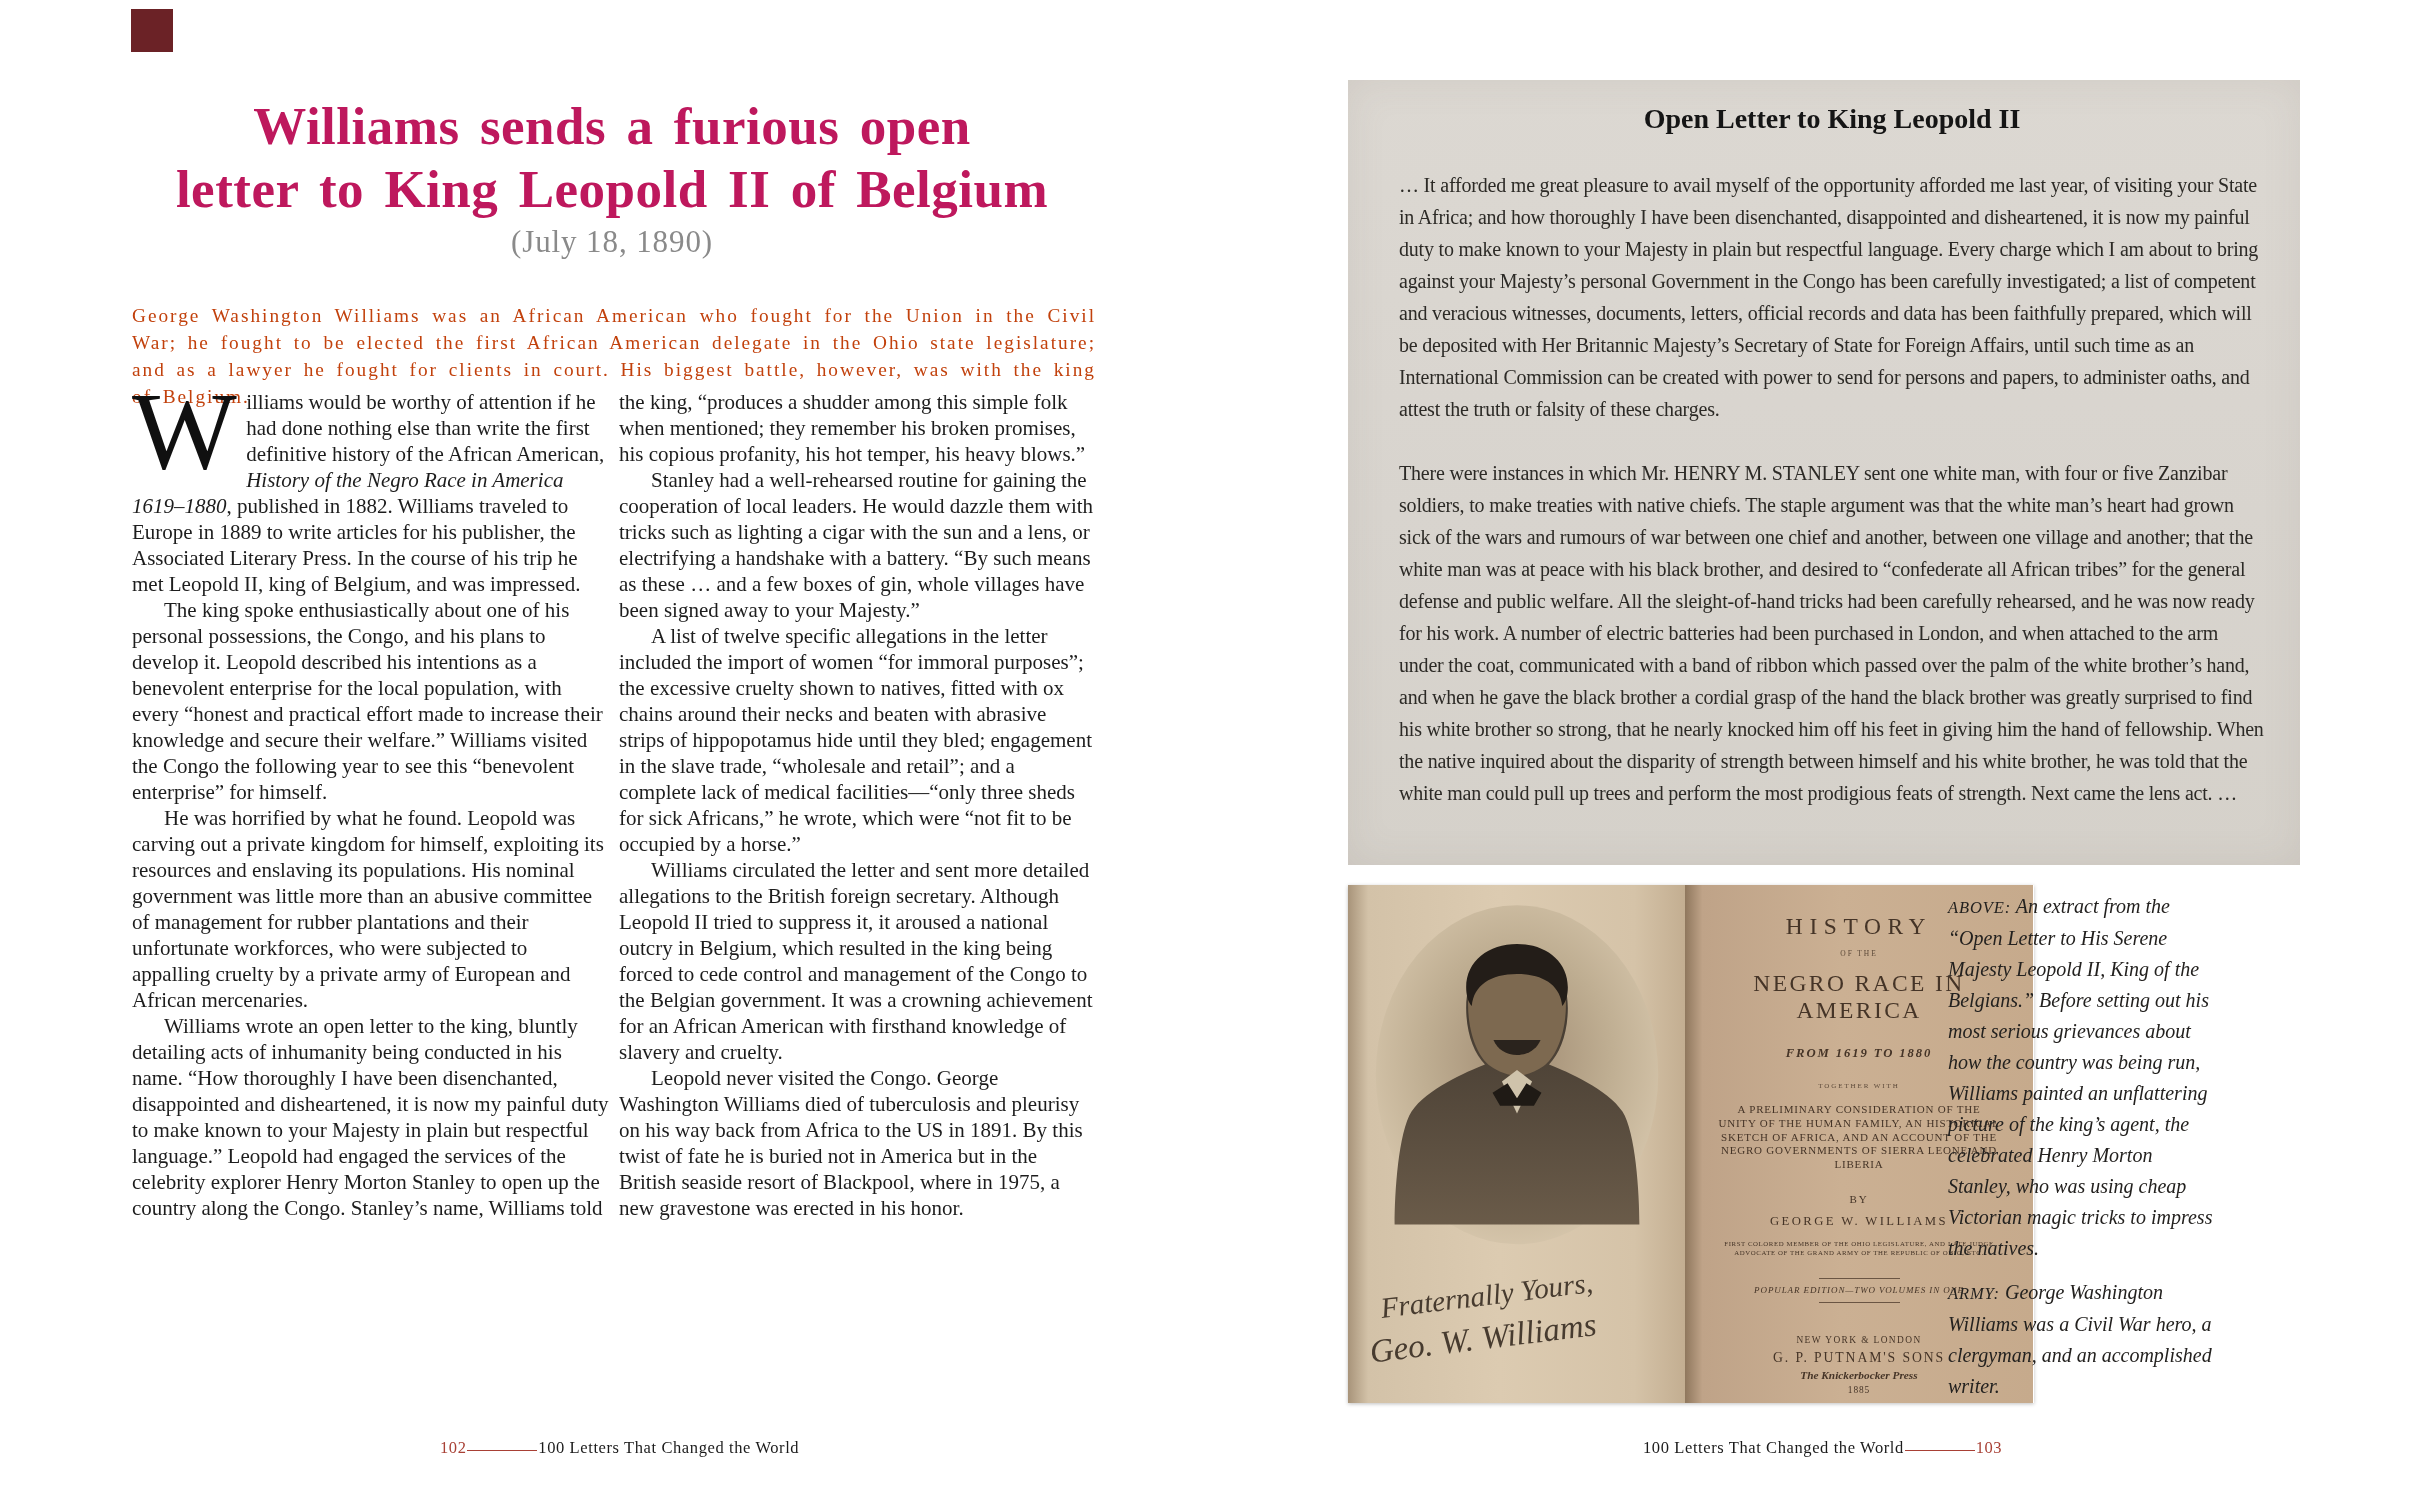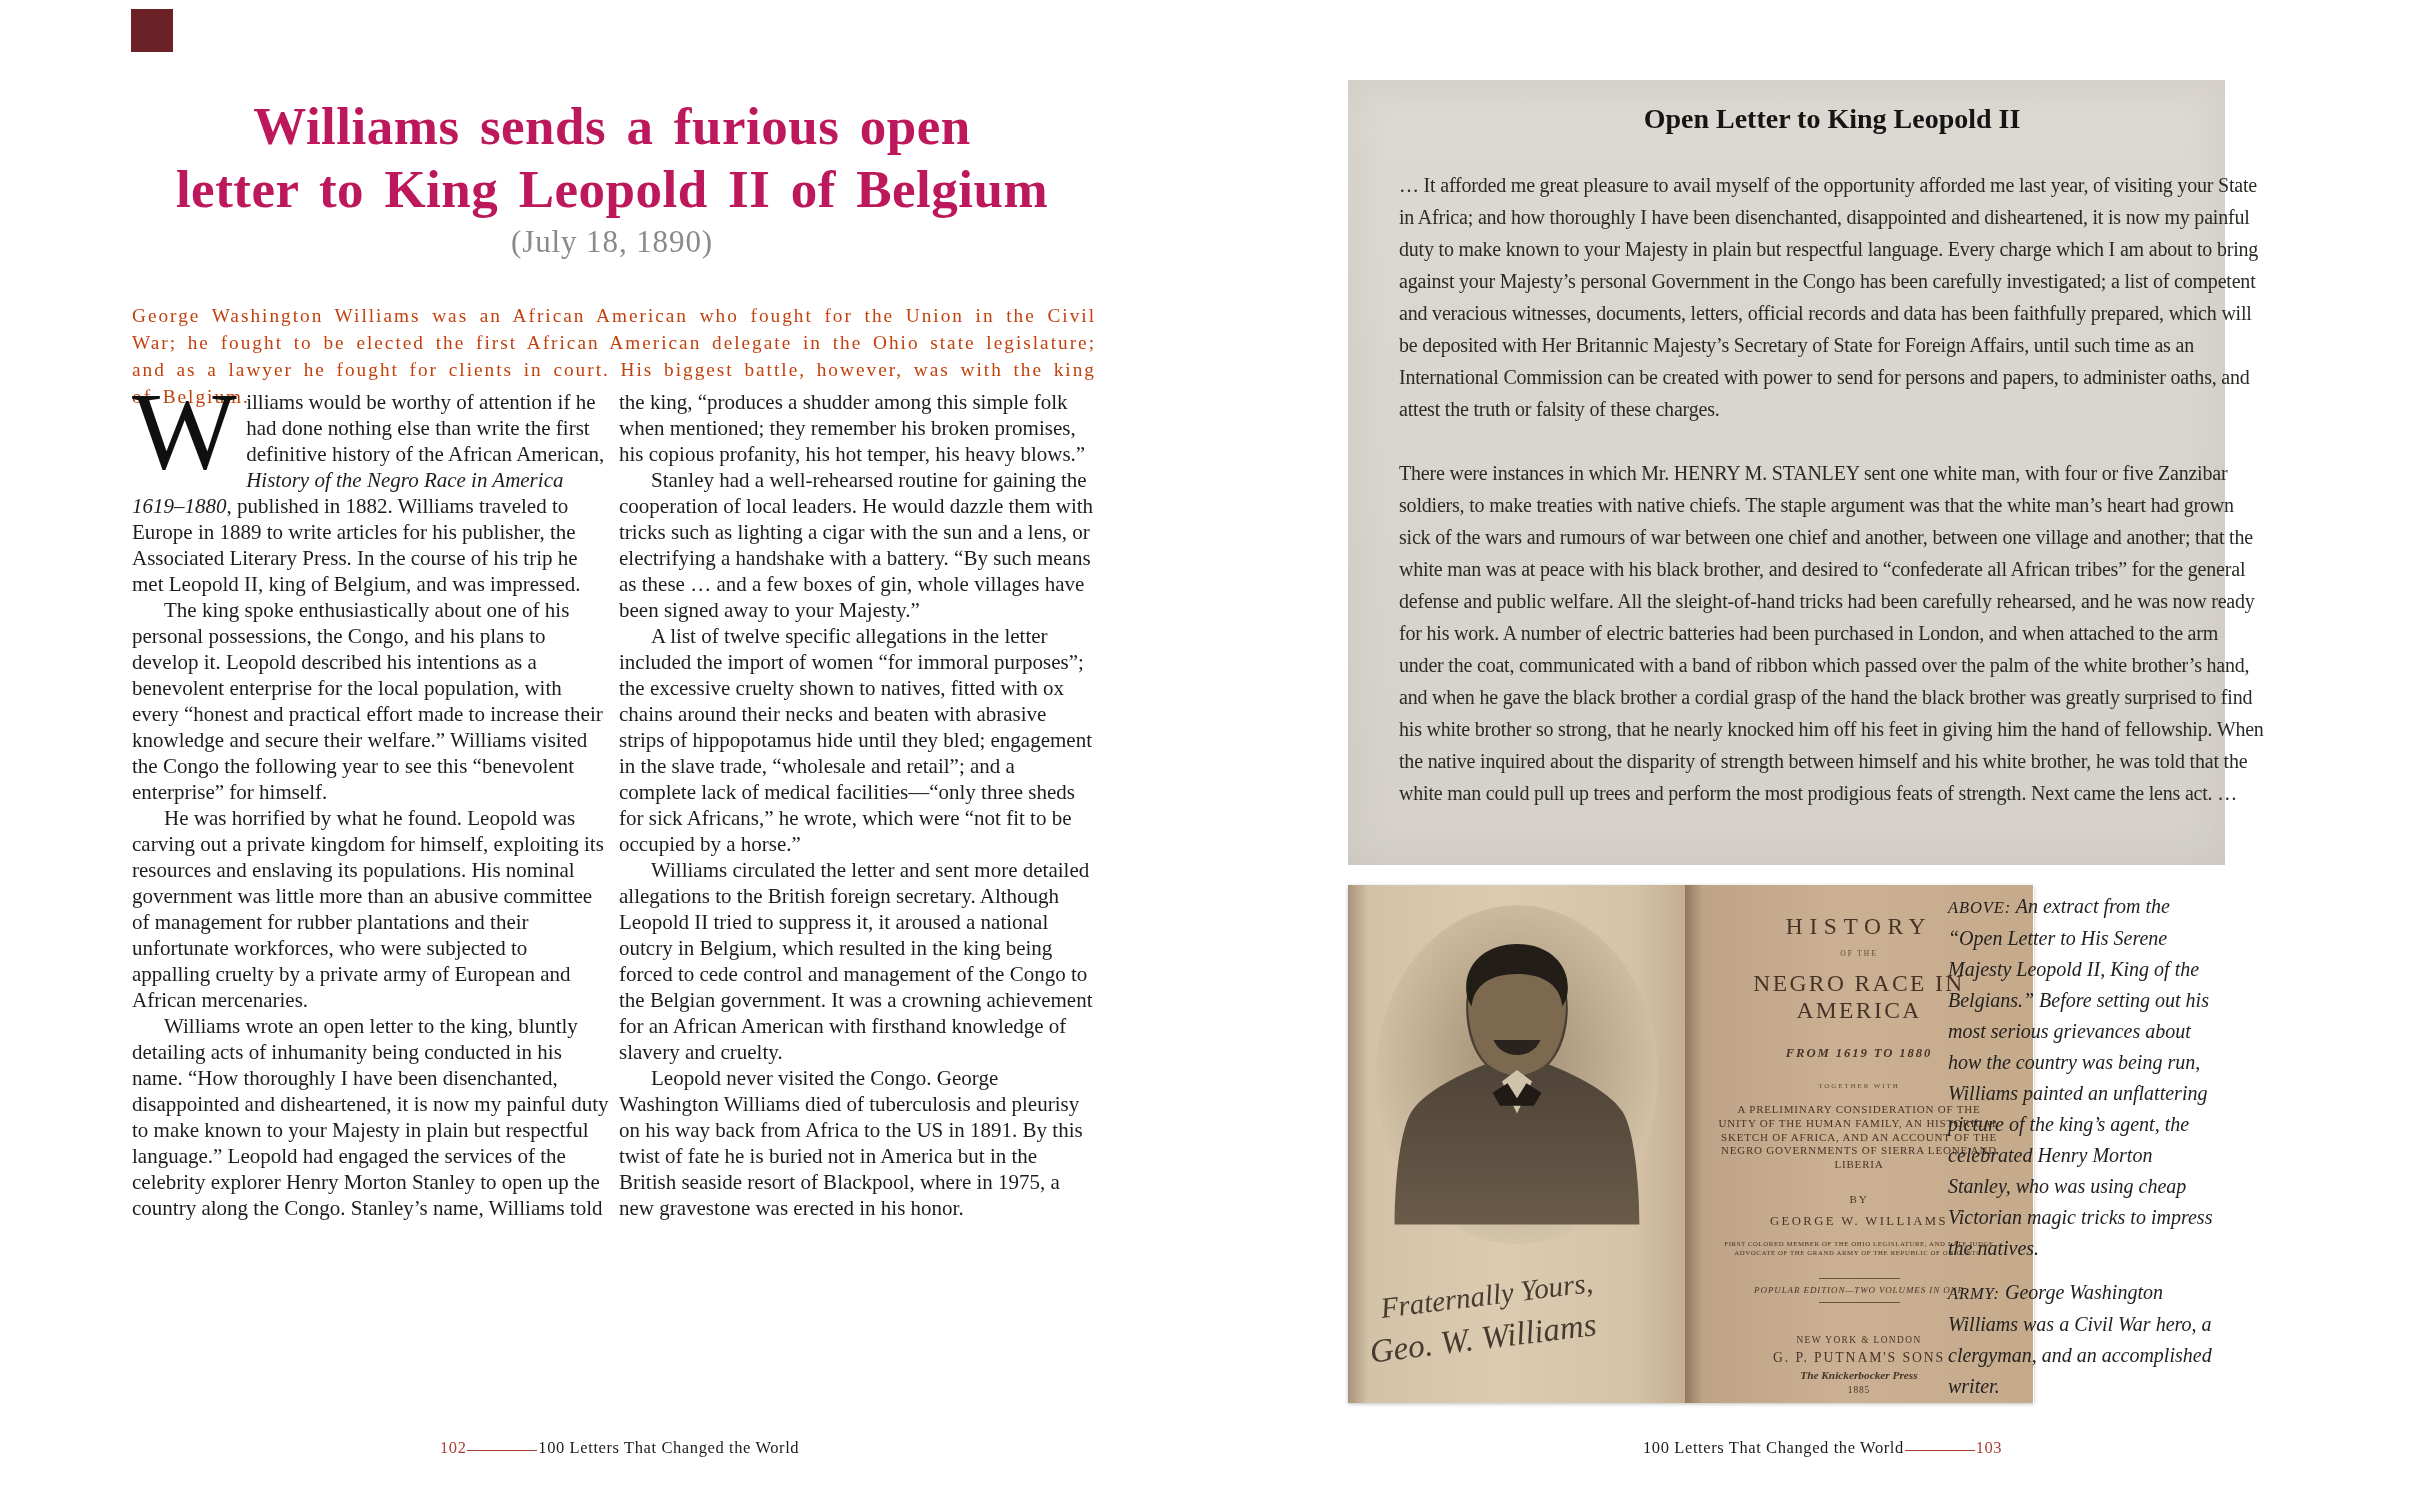--- a/index.html
+++ b/index.html
@@ -27,21 +27,21 @@
   .booktitle{font-style:italic;}
 
   .footer{position:absolute;top:1438px;font-size:16.5px;color:#1b1b1b;letter-spacing:0.6px;white-space:nowrap;}
   .footer-left{left:440px;}
   .footer-right{left:1643px;}
   .footer .pn{color:#a84035;}
   .footer .rule{display:inline-block;width:70px;height:1.9px;border-bottom:1.5px solid #a84035;
                 vertical-align:baseline;margin:0 0.9px 1.9px 0.9px;}
 
   
-  .letterbox{position:absolute;left:1348px;top:80px;width:877px;height:785px;
+  .letterbox{position:absolute;left:1348px;top:80px;width:952px;height:785px;
              background:linear-gradient(180deg,#dcd8d2 0%,#d8d4ce 55%,#d5d1ca 100%);
              box-shadow:inset 0 0 38px rgba(120,110,95,.12);}
   .letter-inner{position:absolute;left:51px;top:22.6px;width:866px;}
   .letter-title{margin:0 0 34px 0;text-align:center;font-size:28px;font-weight:bold;color:#151515;}
   .letter-p{margin:0 0 32px 0;font-size:20px;line-height:32px;color:#2c2a26;letter-spacing:-0.2px;}
 
   
   .photo{position:absolute;left:1348px;top:885px;width:686px;height:518px;box-shadow:0 0.9px 3.8px rgba(0,0,0,.25);}
   .photo-left{position:absolute;left:0;top:0;width:337px;height:518px;
               background:linear-gradient(90deg,#a8947a 0%,#d3c2a8 6%,#dccbb1 45%,#d5c3a8 85%,#c3ae91 100%);}

